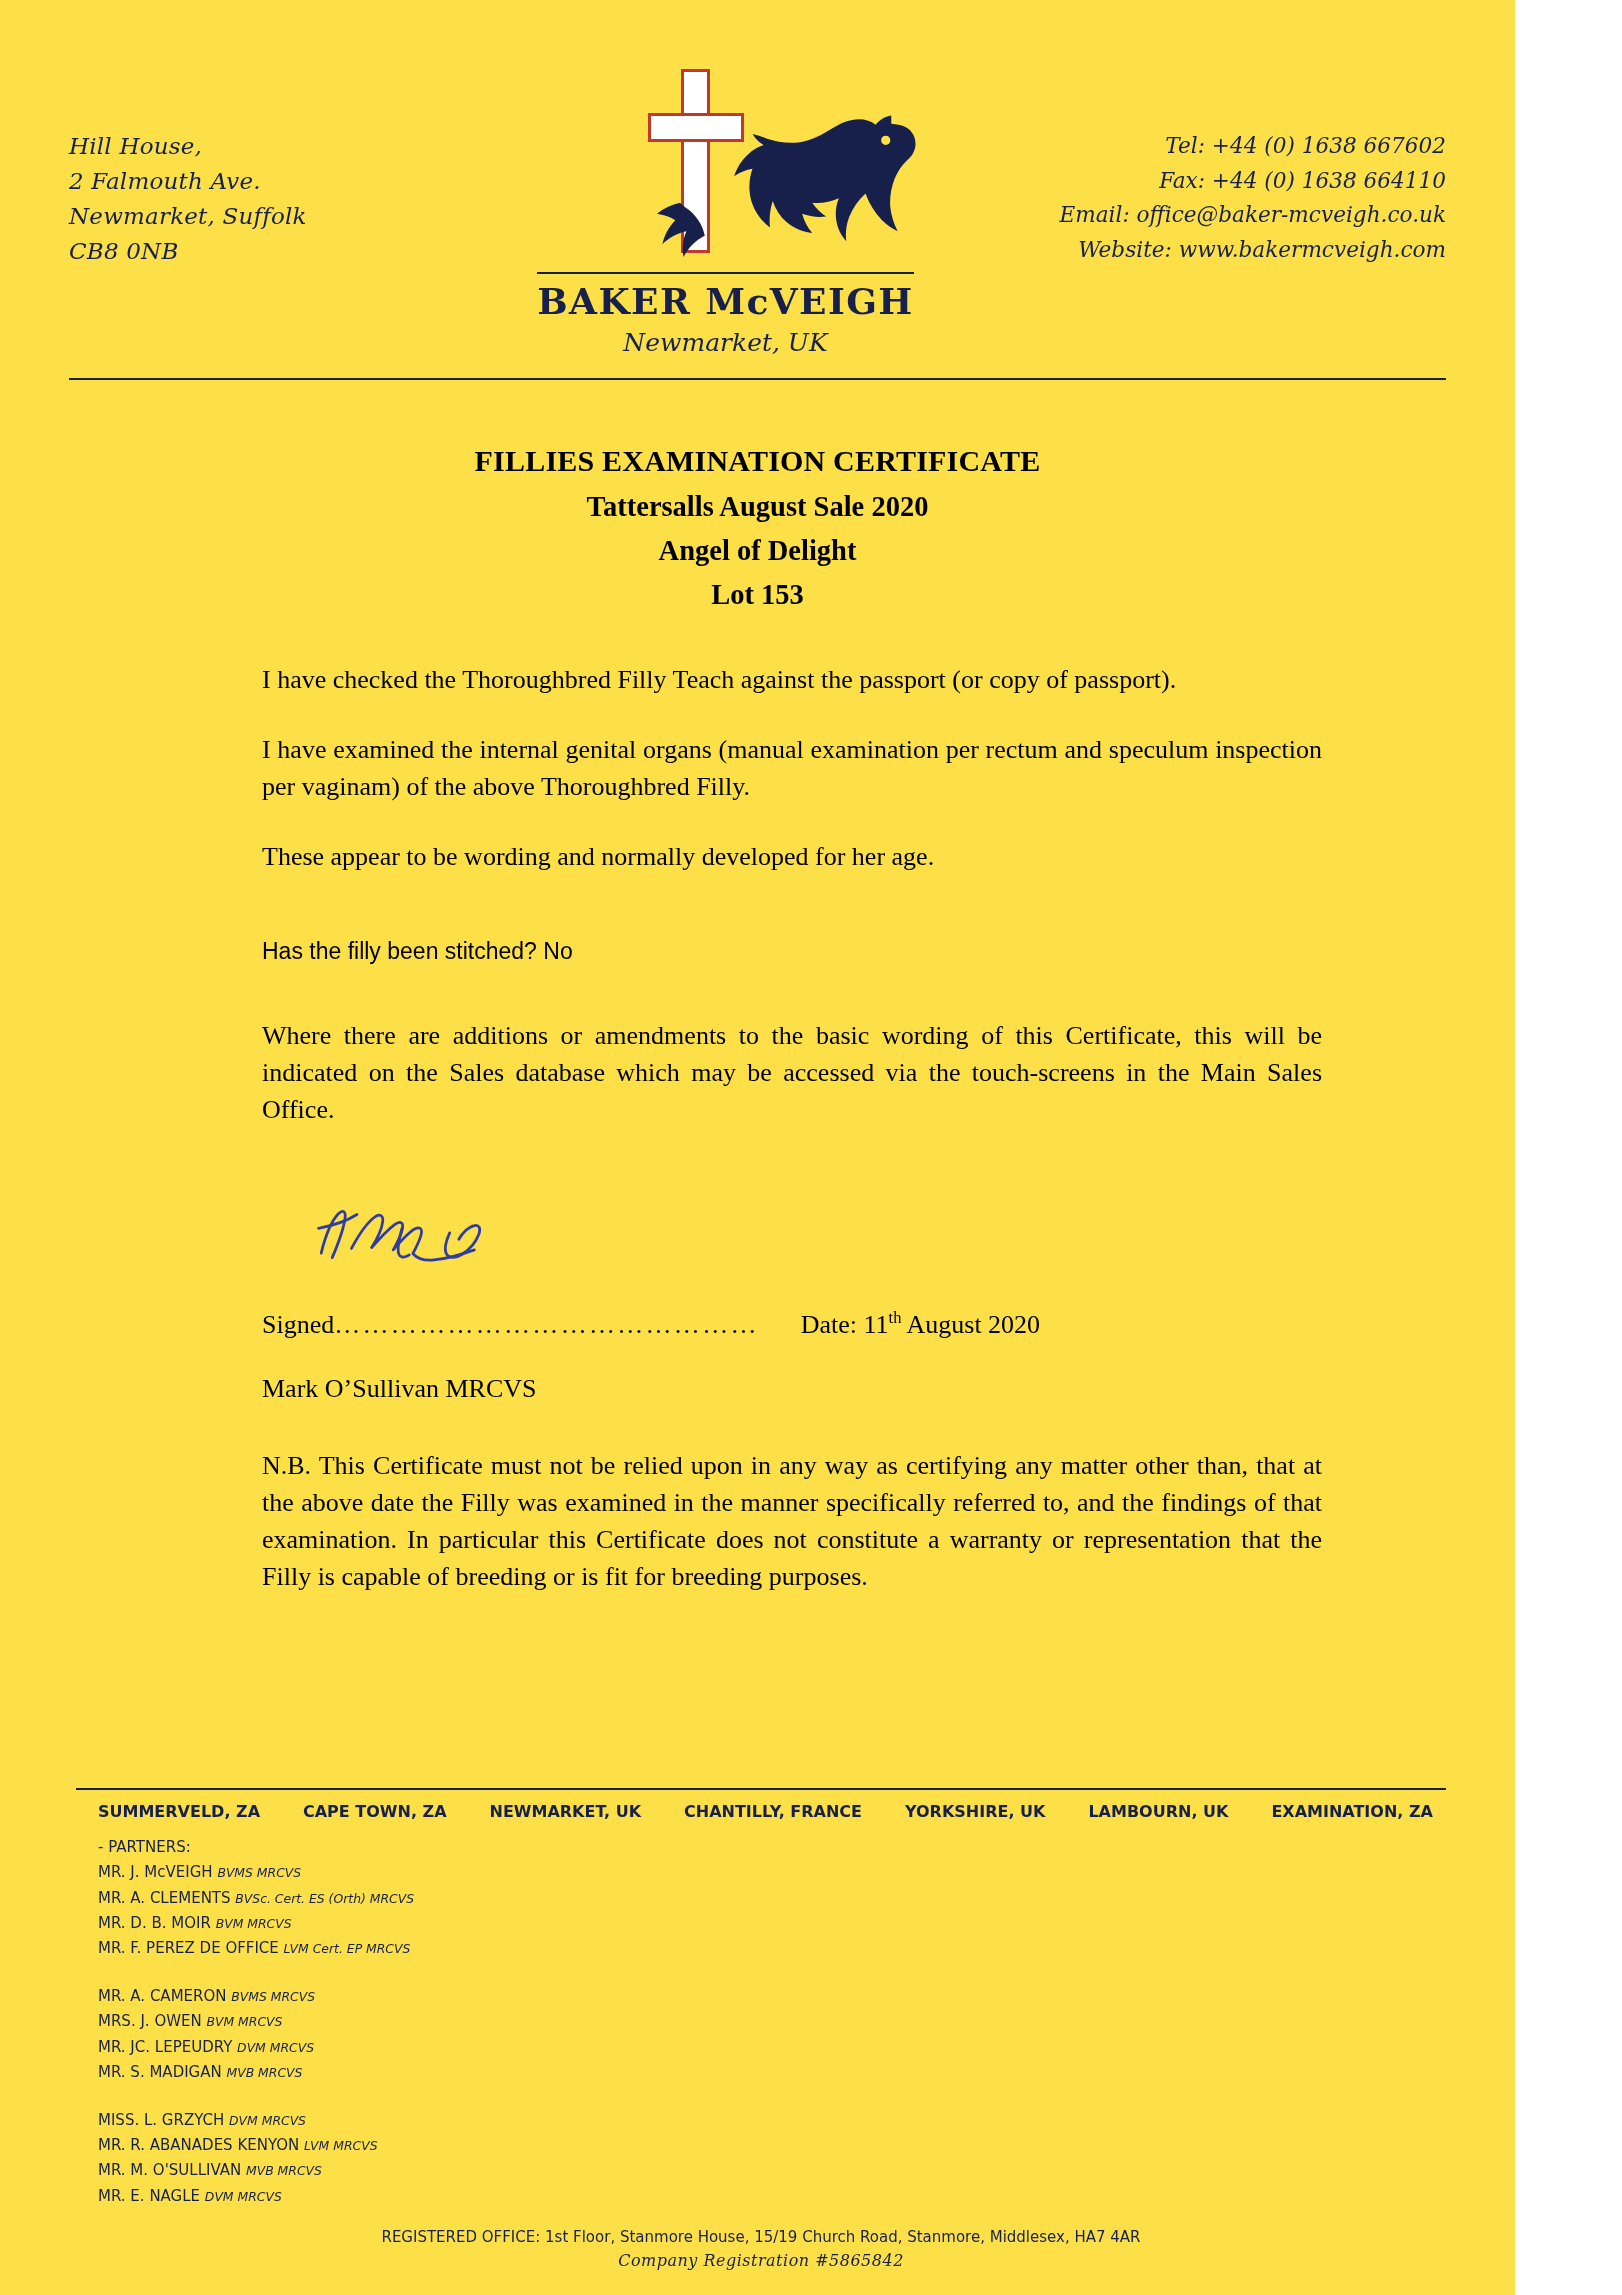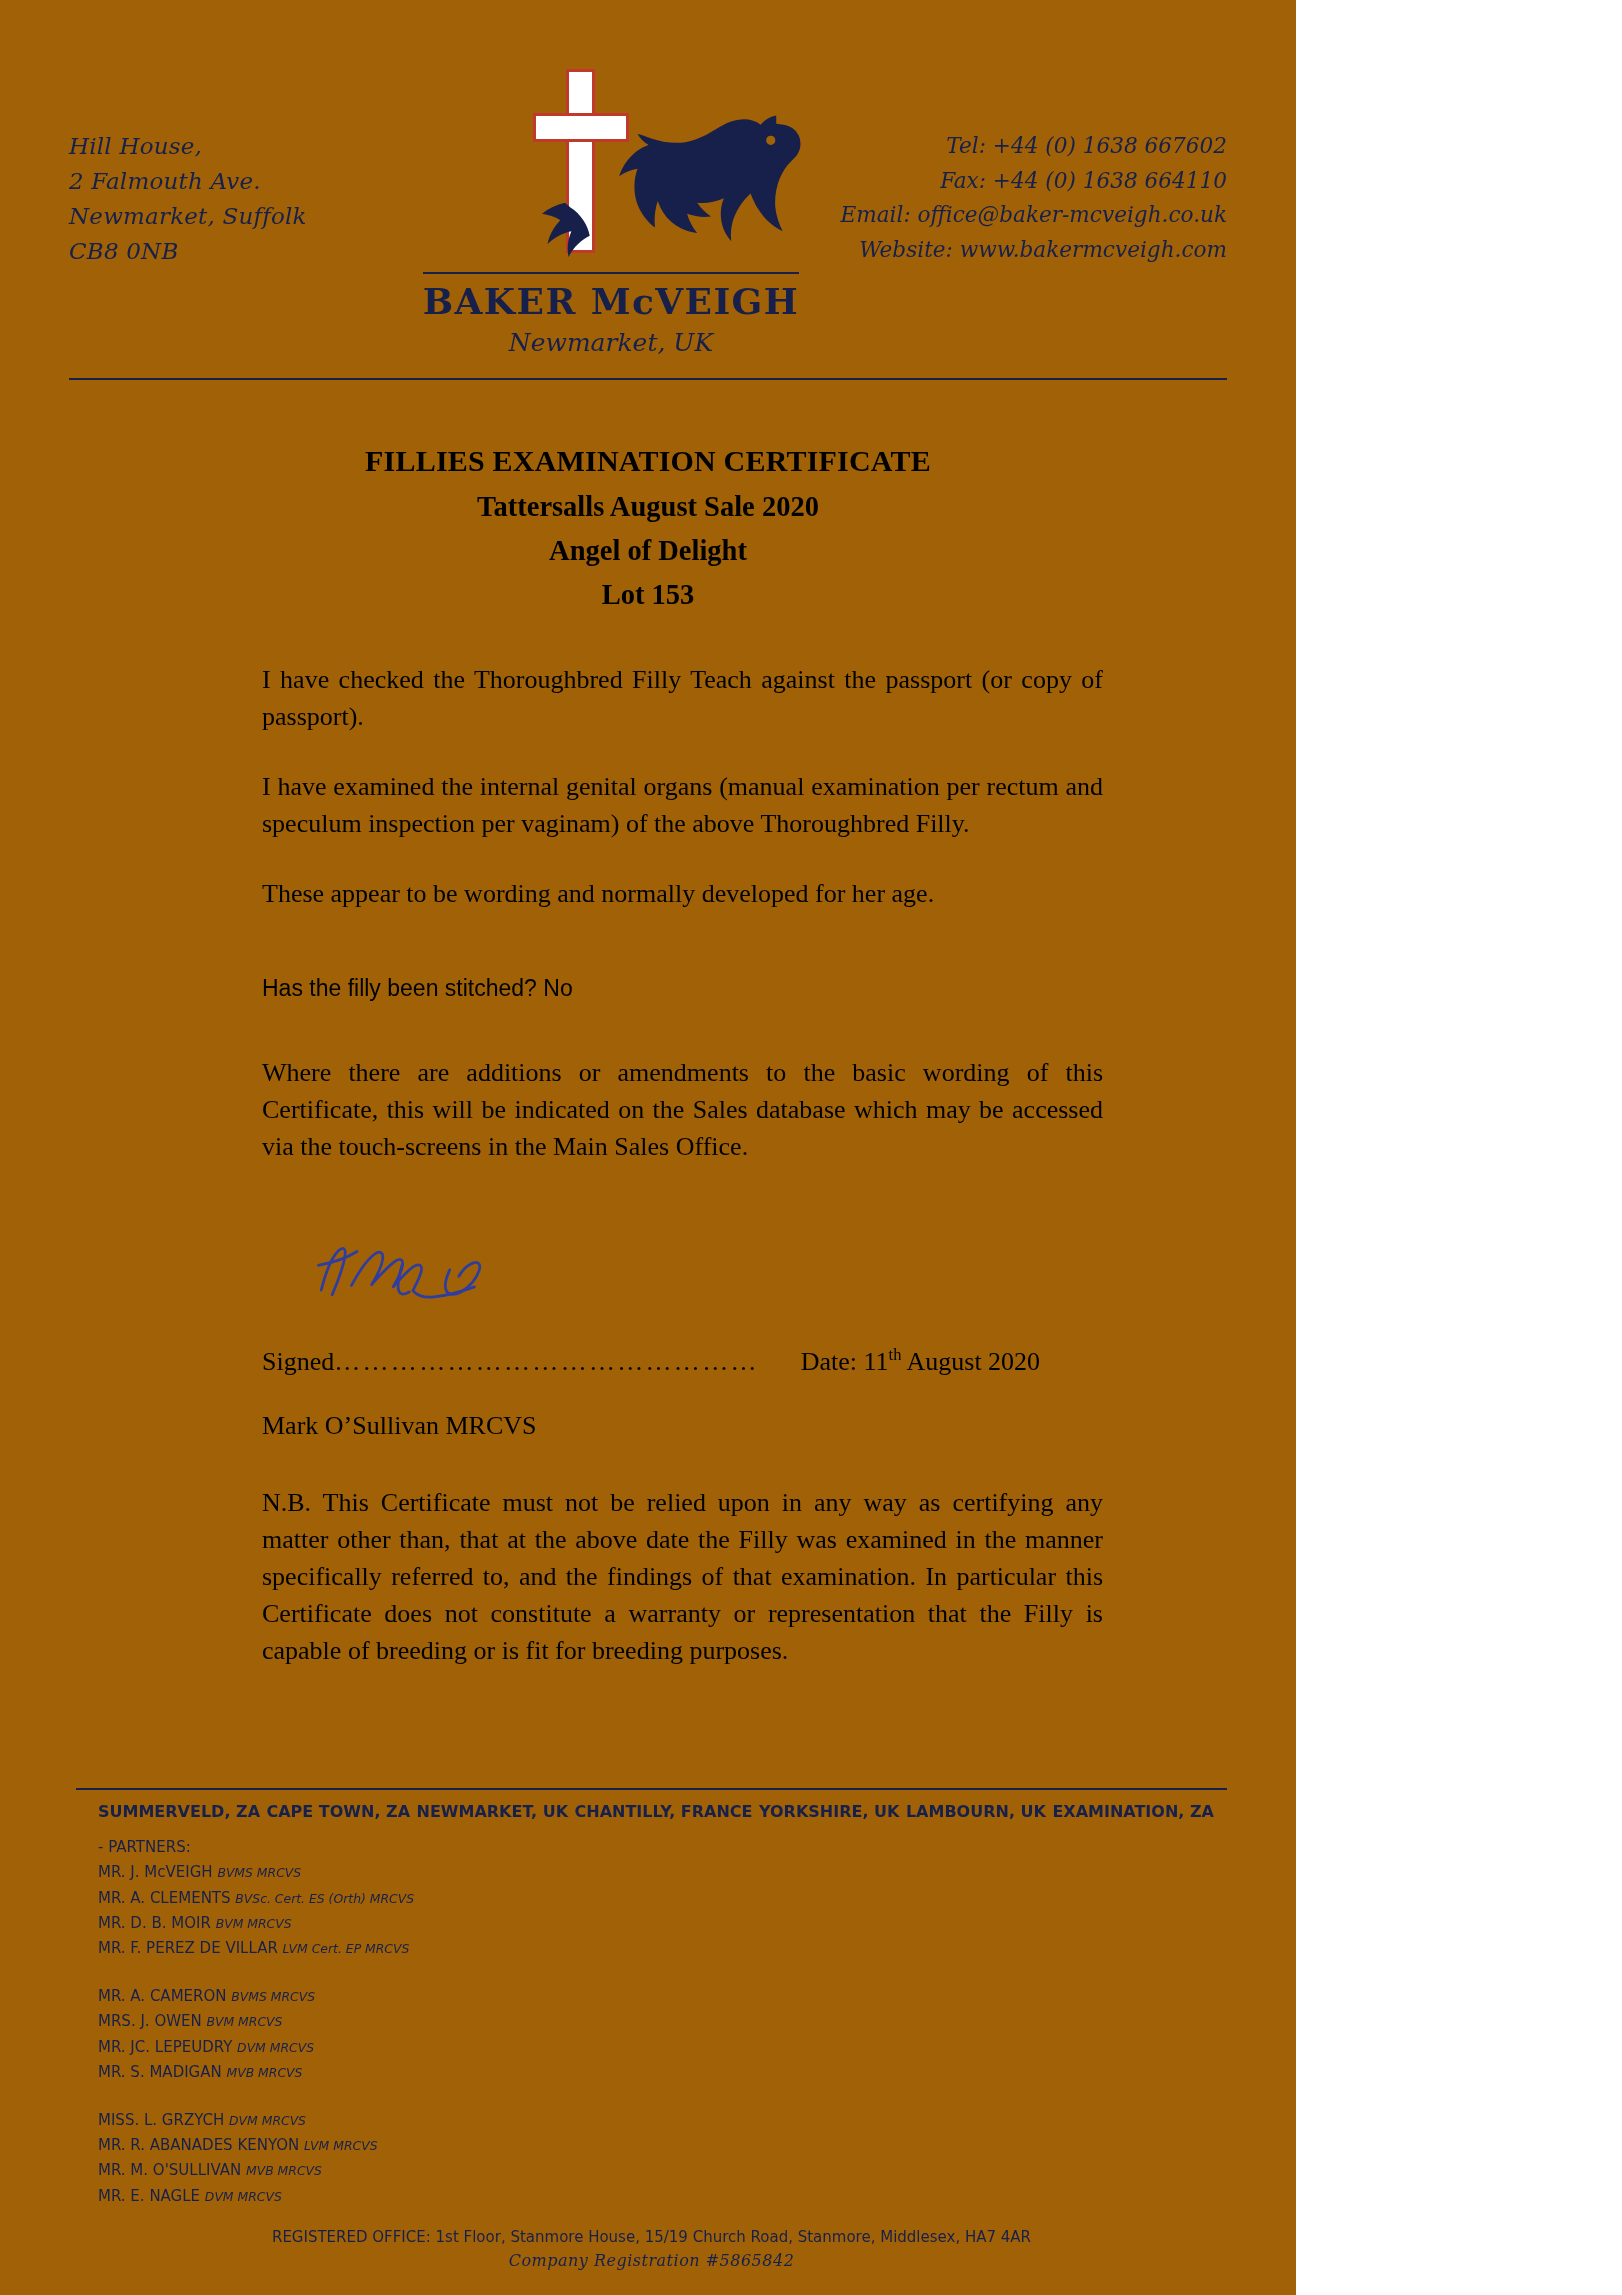--- a/index.html
+++ b/index.html
@@ -8,23 +8,23 @@
     background: #ffffff;
   }
   body {
     width: 1623px;
     font-family: "Liberation Serif", serif;
     color: #1a1a1a;
     -webkit-font-smoothing: antialiased;
   }
   .page {
     position: relative;
-    width: 1296px;
+    width: 1515px;
     min-height: 2295px;
-    background: #a16207;
+    background: #fde047;
     box-sizing: border-box;
     padding: 0 69px;
   }
 
   
   .header {
     display: flex;
     align-items: flex-start;
     justify-content: space-between;
     padding-top: 60px;
@@ -334,21 +334,21 @@
       <span>LAMBOURN, UK</span>
       <span>EXAMINATION, ZA</span>
     </div>
 
     <div class="partners">
       <div class="pcol">
         <div class="hdr">- PARTNERS:</div>
         <div class="pline"><span>MR. J. McVEIGH</span> <span class="post">BVMS MRCVS</span></div>
         <div class="pline"><span>MR. A. CLEMENTS</span> <span class="post">BVSc. Cert. ES (Orth) MRCVS</span></div>
         <div class="pline"><span>MR. D. B. MOIR</span> <span class="post">BVM MRCVS</span></div>
-        <div class="pline"><span>MR. F. PEREZ DE VILLAR</span> <span class="post">LVM Cert. EP MRCVS</span></div>
+        <div class="pline"><span>MR. F. PEREZ DE OFFICE</span> <span class="post">LVM Cert. EP MRCVS</span></div>
       </div>
       <div class="pcol">
         <div class="spacer"></div>
         <div class="pline"><span>MR. A. CAMERON</span> <span class="post">BVMS MRCVS</span></div>
         <div class="pline"><span>MRS. J. OWEN</span> <span class="post">BVM MRCVS</span></div>
         <div class="pline"><span>MR. JC. LEPEUDRY</span> <span class="post">DVM MRCVS</span></div>
         <div class="pline"><span>MR. S. MADIGAN</span> <span class="post">MVB MRCVS</span></div>
       </div>
       <div class="pcol">
         <div class="spacer"></div>

